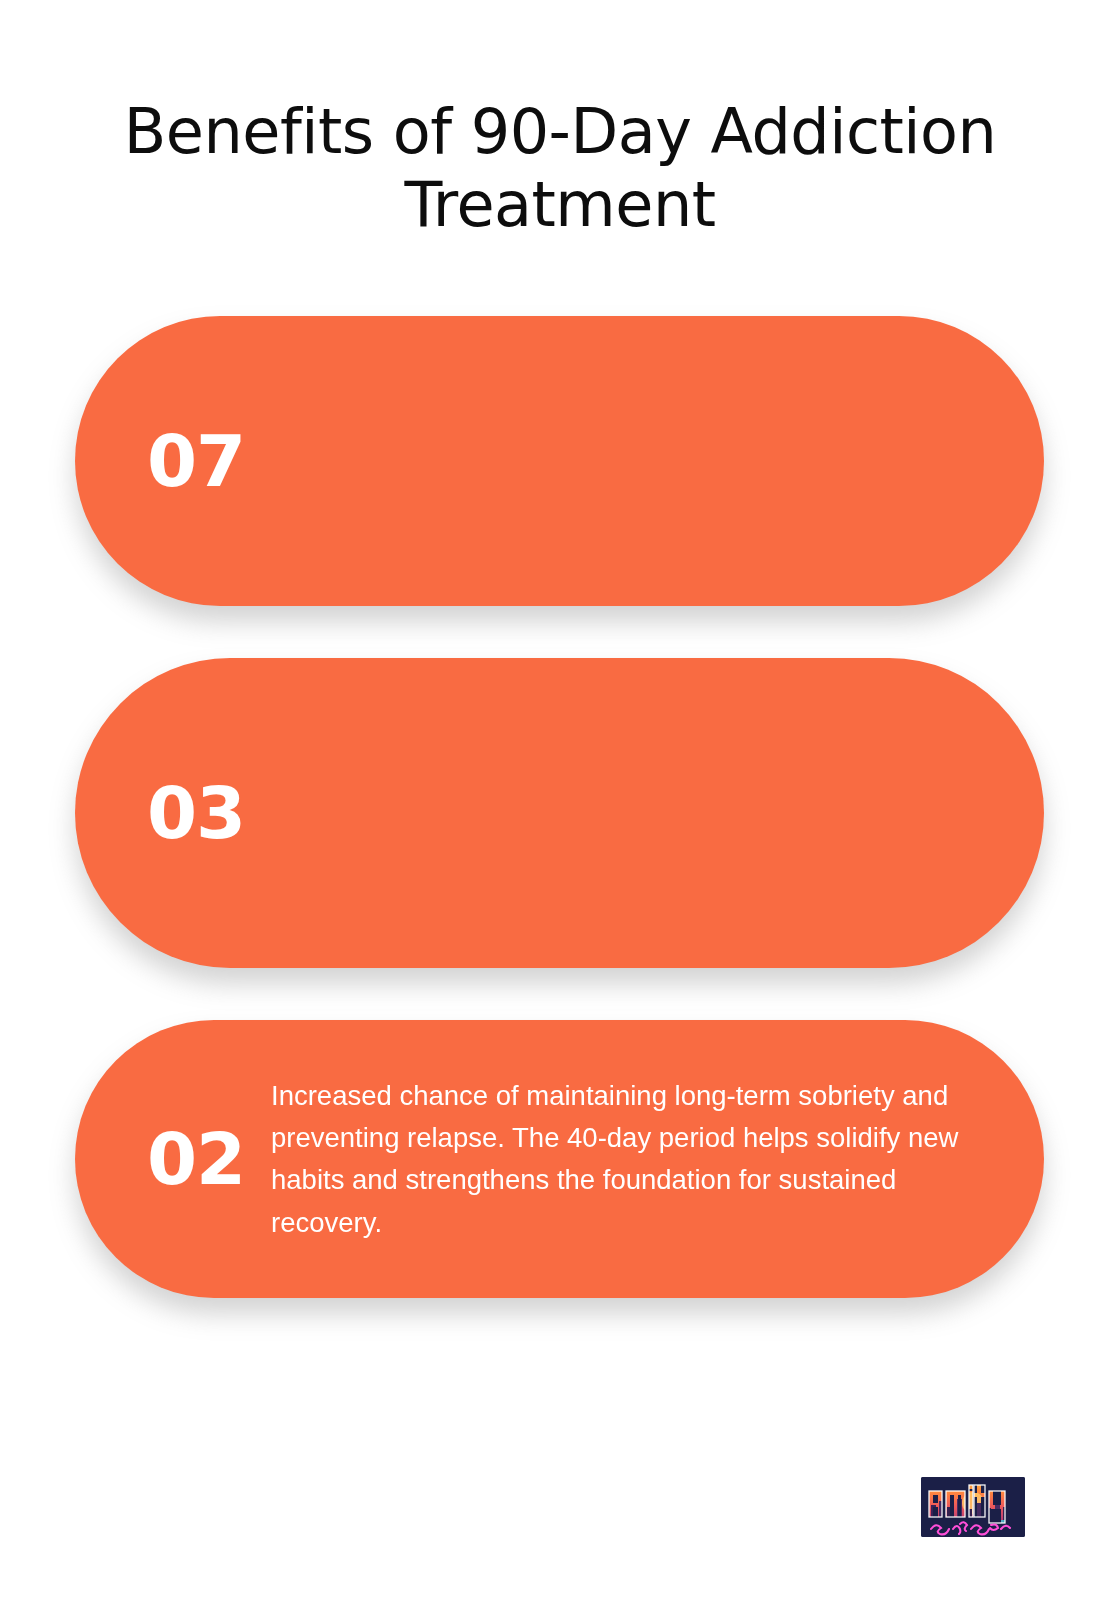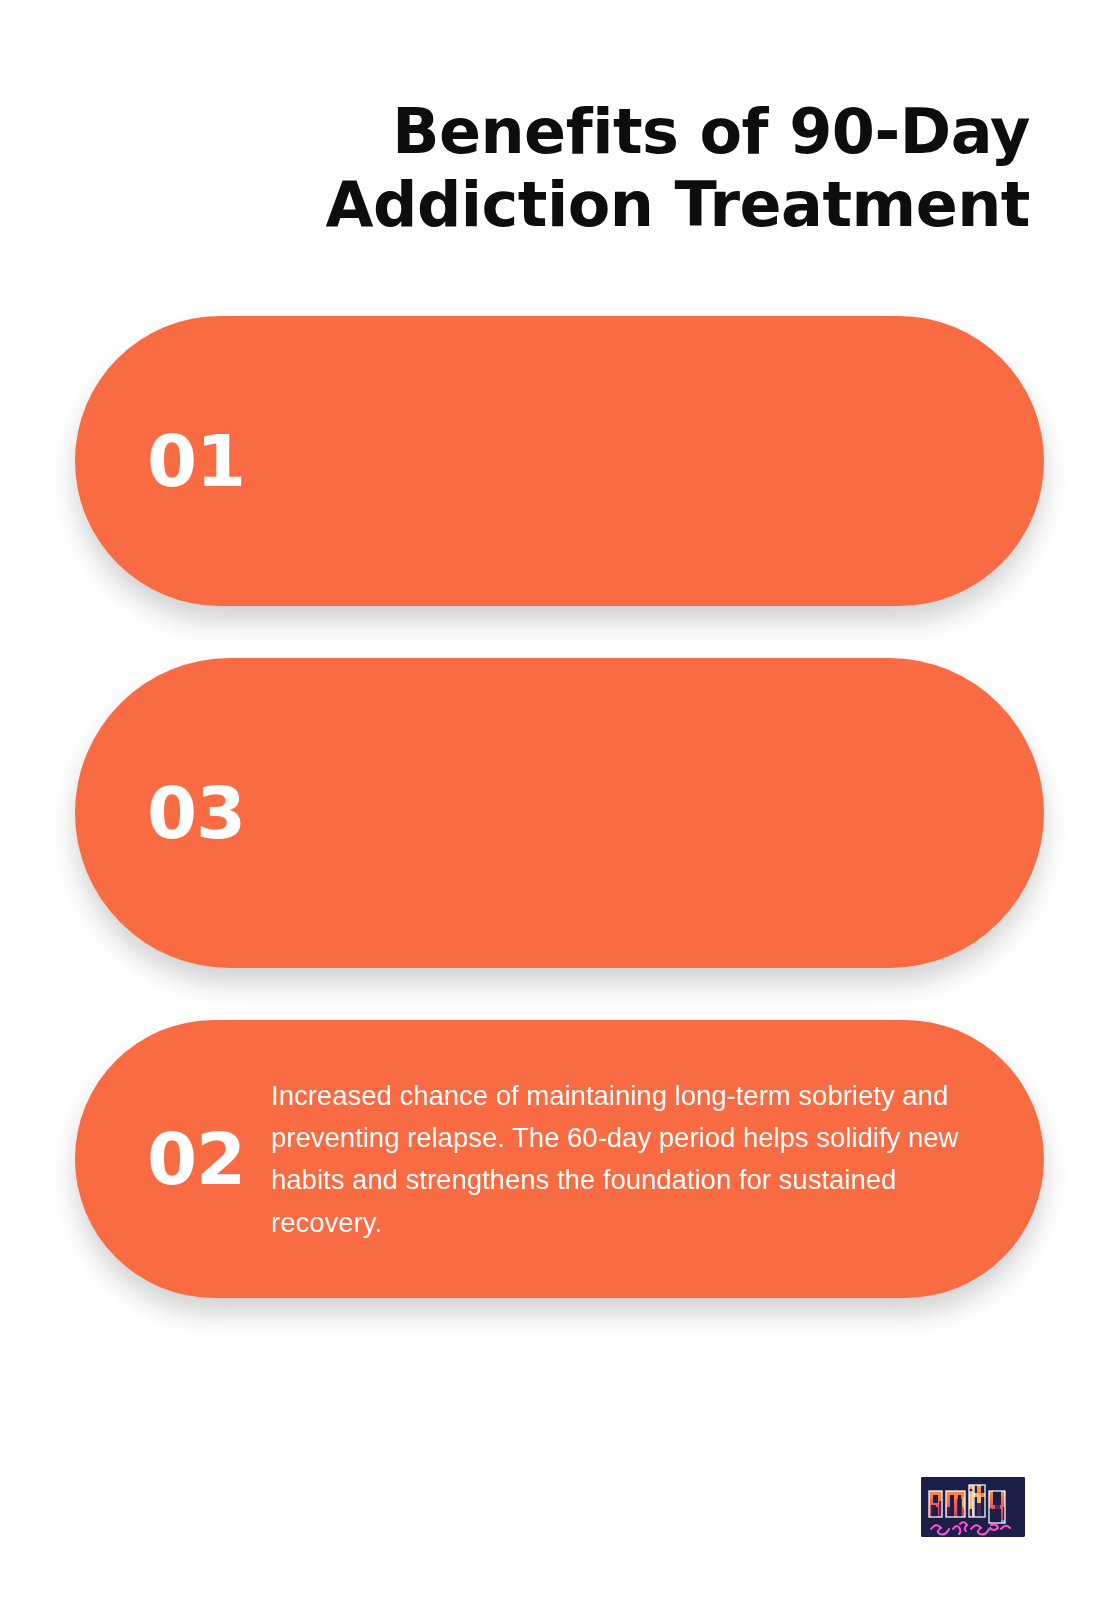--- a/index.html
+++ b/index.html
@@ -16,26 +16,26 @@
     overflow: hidden;
   }
 
   
   .title-wrap {
     padding: 95px 90px 0 90px;
   }
 
   .page-title {
     font-family: "DejaVu Sans", sans-serif;
-    font-weight: bold;
+    font-weight: normal;
     font-size: 62px;
     line-height: 1.18;
     letter-spacing: -0.5px;
     color: #0d0d0d;
-    text-align: right;
+    text-align: center;
   }
 
   
   .cards {
     margin-top: 75px;
     padding: 0 76px 0 75px;
     display: flex;
     flex-direction: column;
     gap: 52px;
   }
@@ -99,30 +99,30 @@
 </head>
 <body>
 
 <div class="title-wrap">
   <h1 class="page-title">Benefits of 90-Day Addiction Treatment</h1>
 </div>
 
 <div class="cards">
 
   <div class="benefit-card card-1">
-    <div class="card-number">01</div>
+    <div class="card-number">07</div>
   </div>
 
   <div class="benefit-card card-2">
     <div class="card-number">03</div>
   </div>
 
   <div class="benefit-card card-3">
     <div class="card-number">02</div>
-    <div class="card-text">Increased chance of maintaining long-term sobriety and preventing relapse. The 60-day period helps solidify new habits and strengthens the foundation for sustained recovery.</div>
+    <div class="card-text">Increased chance of maintaining long-term sobriety and preventing relapse. The 40-day period helps solidify new habits and strengthens the foundation for sustained recovery.</div>
   </div>
 
 </div>
 
 <div class="logo">
   <svg viewBox="0 0 104 60" xmlns="http://www.w3.org/2000/svg">
     <defs>
       <linearGradient id="sunset" x1="0" y1="0" x2="0" y2="1">
         <stop offset="0%" stop-color="#ffc24a"></stop>
         <stop offset="30%" stop-color="#ff8a3d"></stop>

